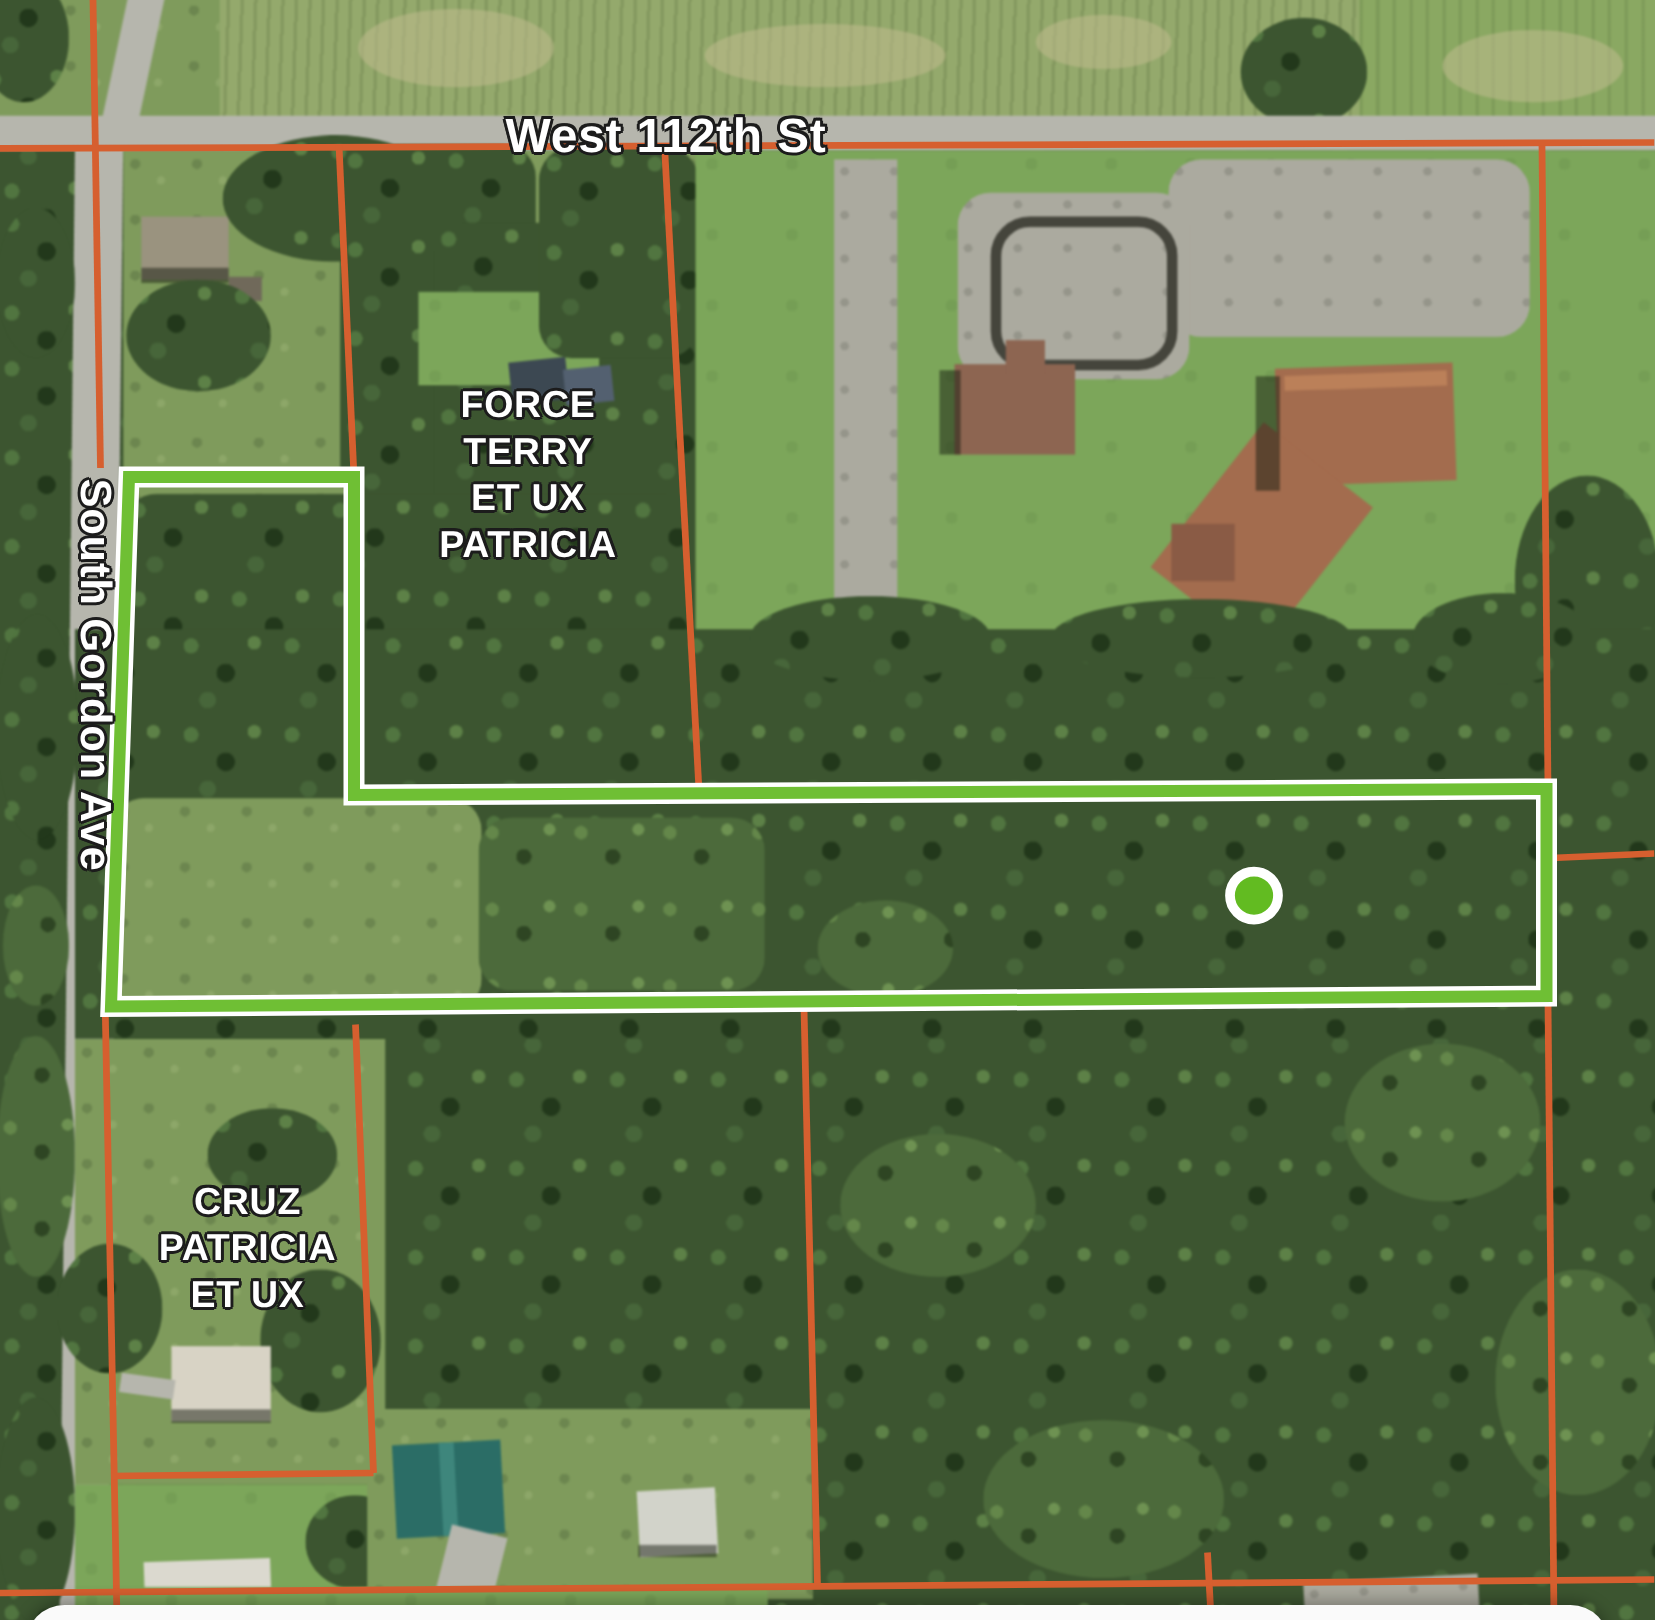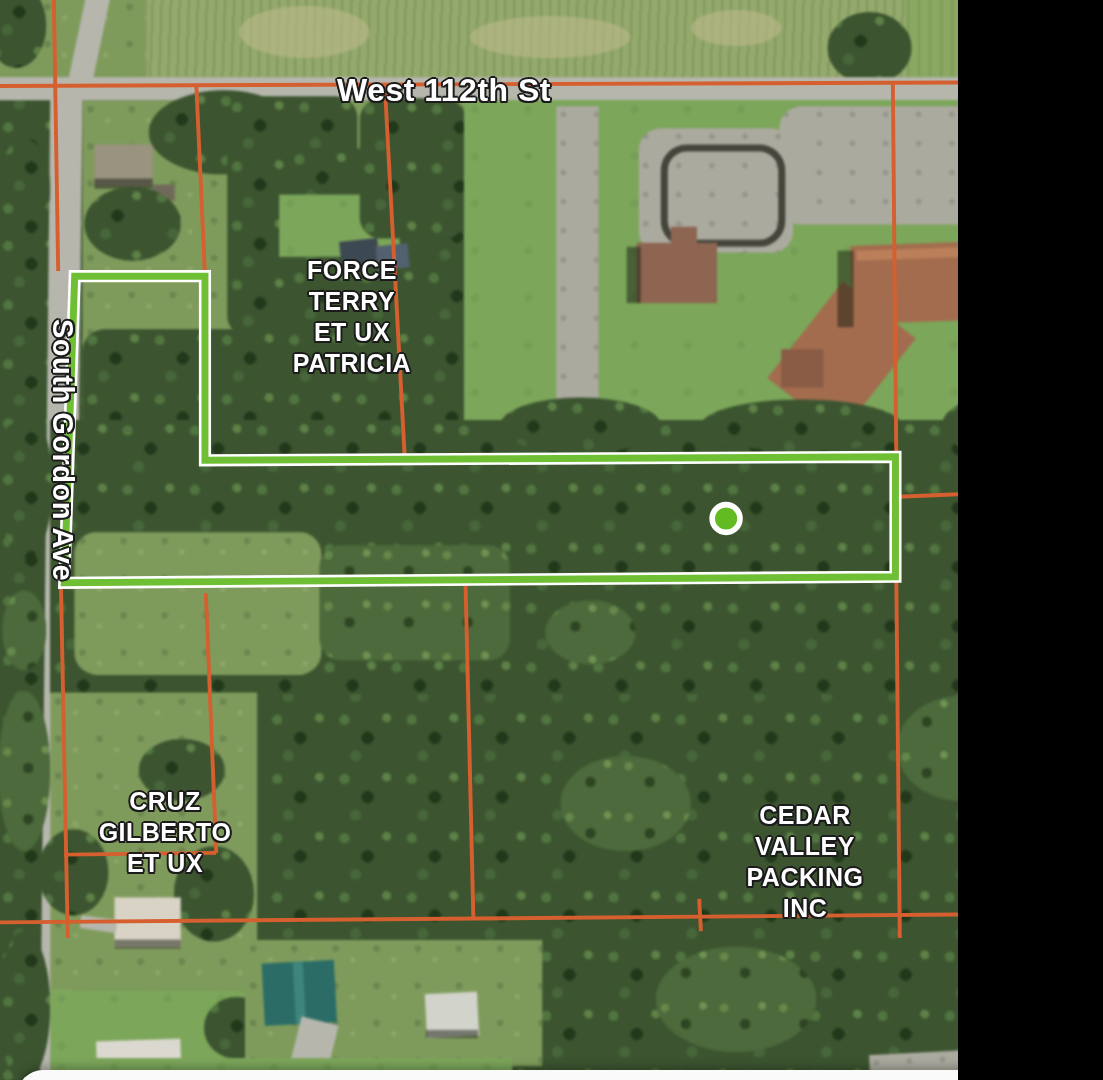--- a/index.html
+++ b/index.html
@@ -1,16 +1,16 @@
 <!DOCTYPE html>
 <html style="--parcel-line: #d65f2f; --highlight-outline: #6fbf34; --highlight-casing: #ffffff; --marker-fill: #62bb21; --label-text: #ffffff; --bottom-sheet: #fafafa;"><head>
 <meta charset="utf-8">
 <style>
   html,body{margin:0;padding:0;width:1103px;height:1080px;overflow:hidden;background:#000;}
-  #map{position:relative;width:958px;height:1080px;overflow:hidden;
+  #map{position:relative;width:1103px;height:1080px;overflow:hidden;
        font-family:"Liberation Sans",sans-serif;}
   
   #terrain{position:absolute;inset:0;filter:blur(0.8px);transform:scale(1.004);}
   .t{position:absolute;display:block;}
   .b{border-radius:50%;}
   .r{border-radius:22px;}
   .f{background-color:#3c5530;background-image:
       radial-gradient(circle 9px at 10px 11px,#517540 55%,transparent 56%),
       radial-gradient(circle 11px at 33px 29px,#22381b 55%,transparent 56%),
       radial-gradient(circle 8px at 52px 9px,#5d8147 55%,transparent 56%),
@@ -173,21 +173,17 @@
   </svg>
 
   <div class="label street" style="left:314px;top:72px;width:260px">West 112th St</div>
   <div class="label street vertical" style="left:46px;top:300px;height:300px">South Gordon Ave</div>
 
   <div class="label parcel-label" style="left:252px;top:255px;width:200px">FORCE
 TERRY
 ET UX
 PATRICIA</div>
   <div class="label parcel-label" style="left:65px;top:786px;width:200px">CRUZ
-GILBERTO
+PATRICIA
 ET UX</div>
-  <div class="label parcel-label" style="left:695px;top:800px;width:220px">CEDAR
-VALLEY
-PACKING
-INC</div>
 
   <div id="sheet"></div>
 </div>
 
 </body></html>

